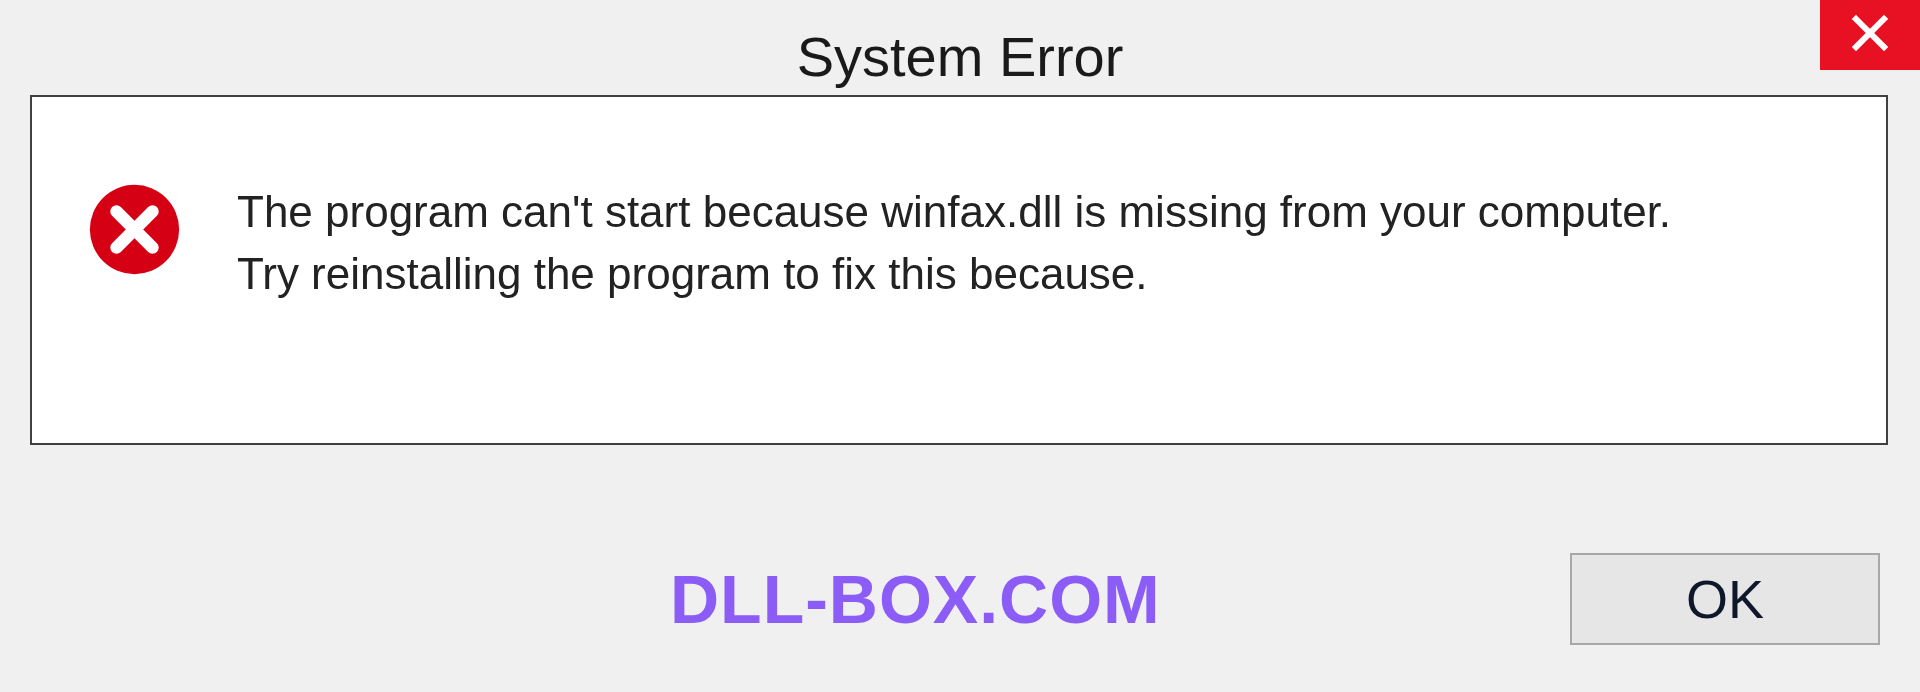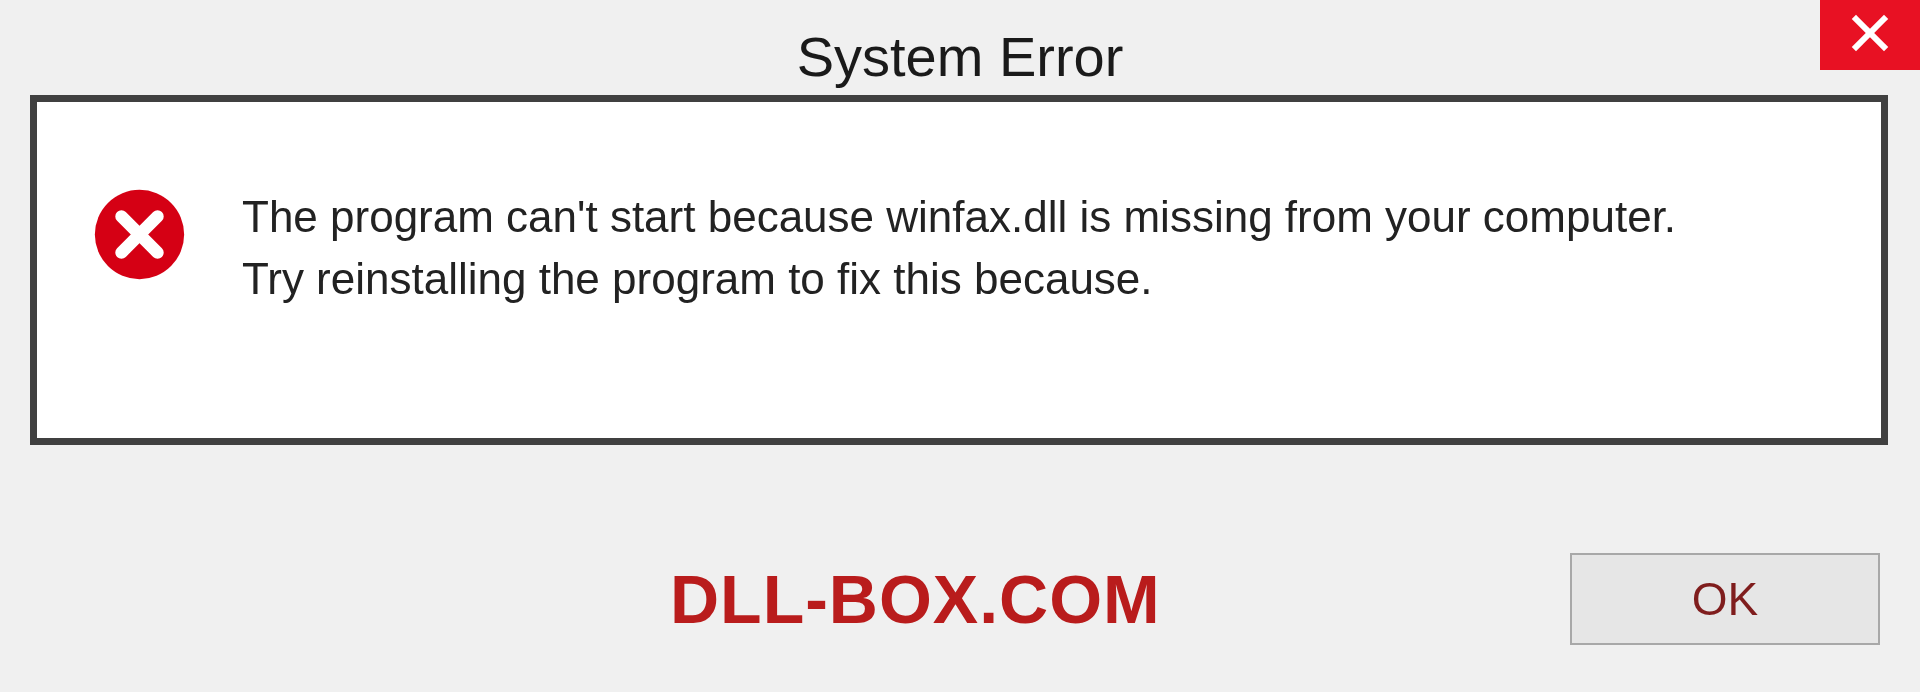--- a/index.html
+++ b/index.html
@@ -45,21 +45,21 @@
       width: 40px;
       height: 40px;
     }
     .content-panel {
       position: absolute;
       left: 30px;
       top: 95px;
       width: 1858px;
       height: 350px;
       background: #ffffff;
-      border: 7px solid #404040;
+      border: 2px solid #404040;
       display: flex;
       align-items: flex-start;
       padding: 80px 60px 40px 55px;
     }
     .error-icon {
       flex-shrink: 0;
       width: 95px;
       height: 95px;
       margin-top: 5px;
       margin-right: 55px;
@@ -83,31 +83,31 @@
       height: 130px;
       display: flex;
       align-items: center;
       justify-content: flex-end;
     }
     .watermark {
       position: absolute;
       left: 640px;
       font-size: 68px;
       font-weight: 800;
-      color: #b91c1c;
+      color: #8b5cf6;
       letter-spacing: 1px;
       font-family: Arial, sans-serif;
     }
     .ok-btn {
       width: 310px;
       height: 92px;
       background: #e6e6e6;
       border: 2px solid #a8a8a8;
-      font-size: 46px;
-      color: #7f1d1d;
+      font-size: 54px;
+      color: #0f172a;
       font-family: "Segoe UI", Tahoma, Arial, sans-serif;
       cursor: pointer;
       display: flex;
       align-items: center;
       justify-content: center;
       margin-right: 10px;
     }
   </style>
 </head>
 <body>

